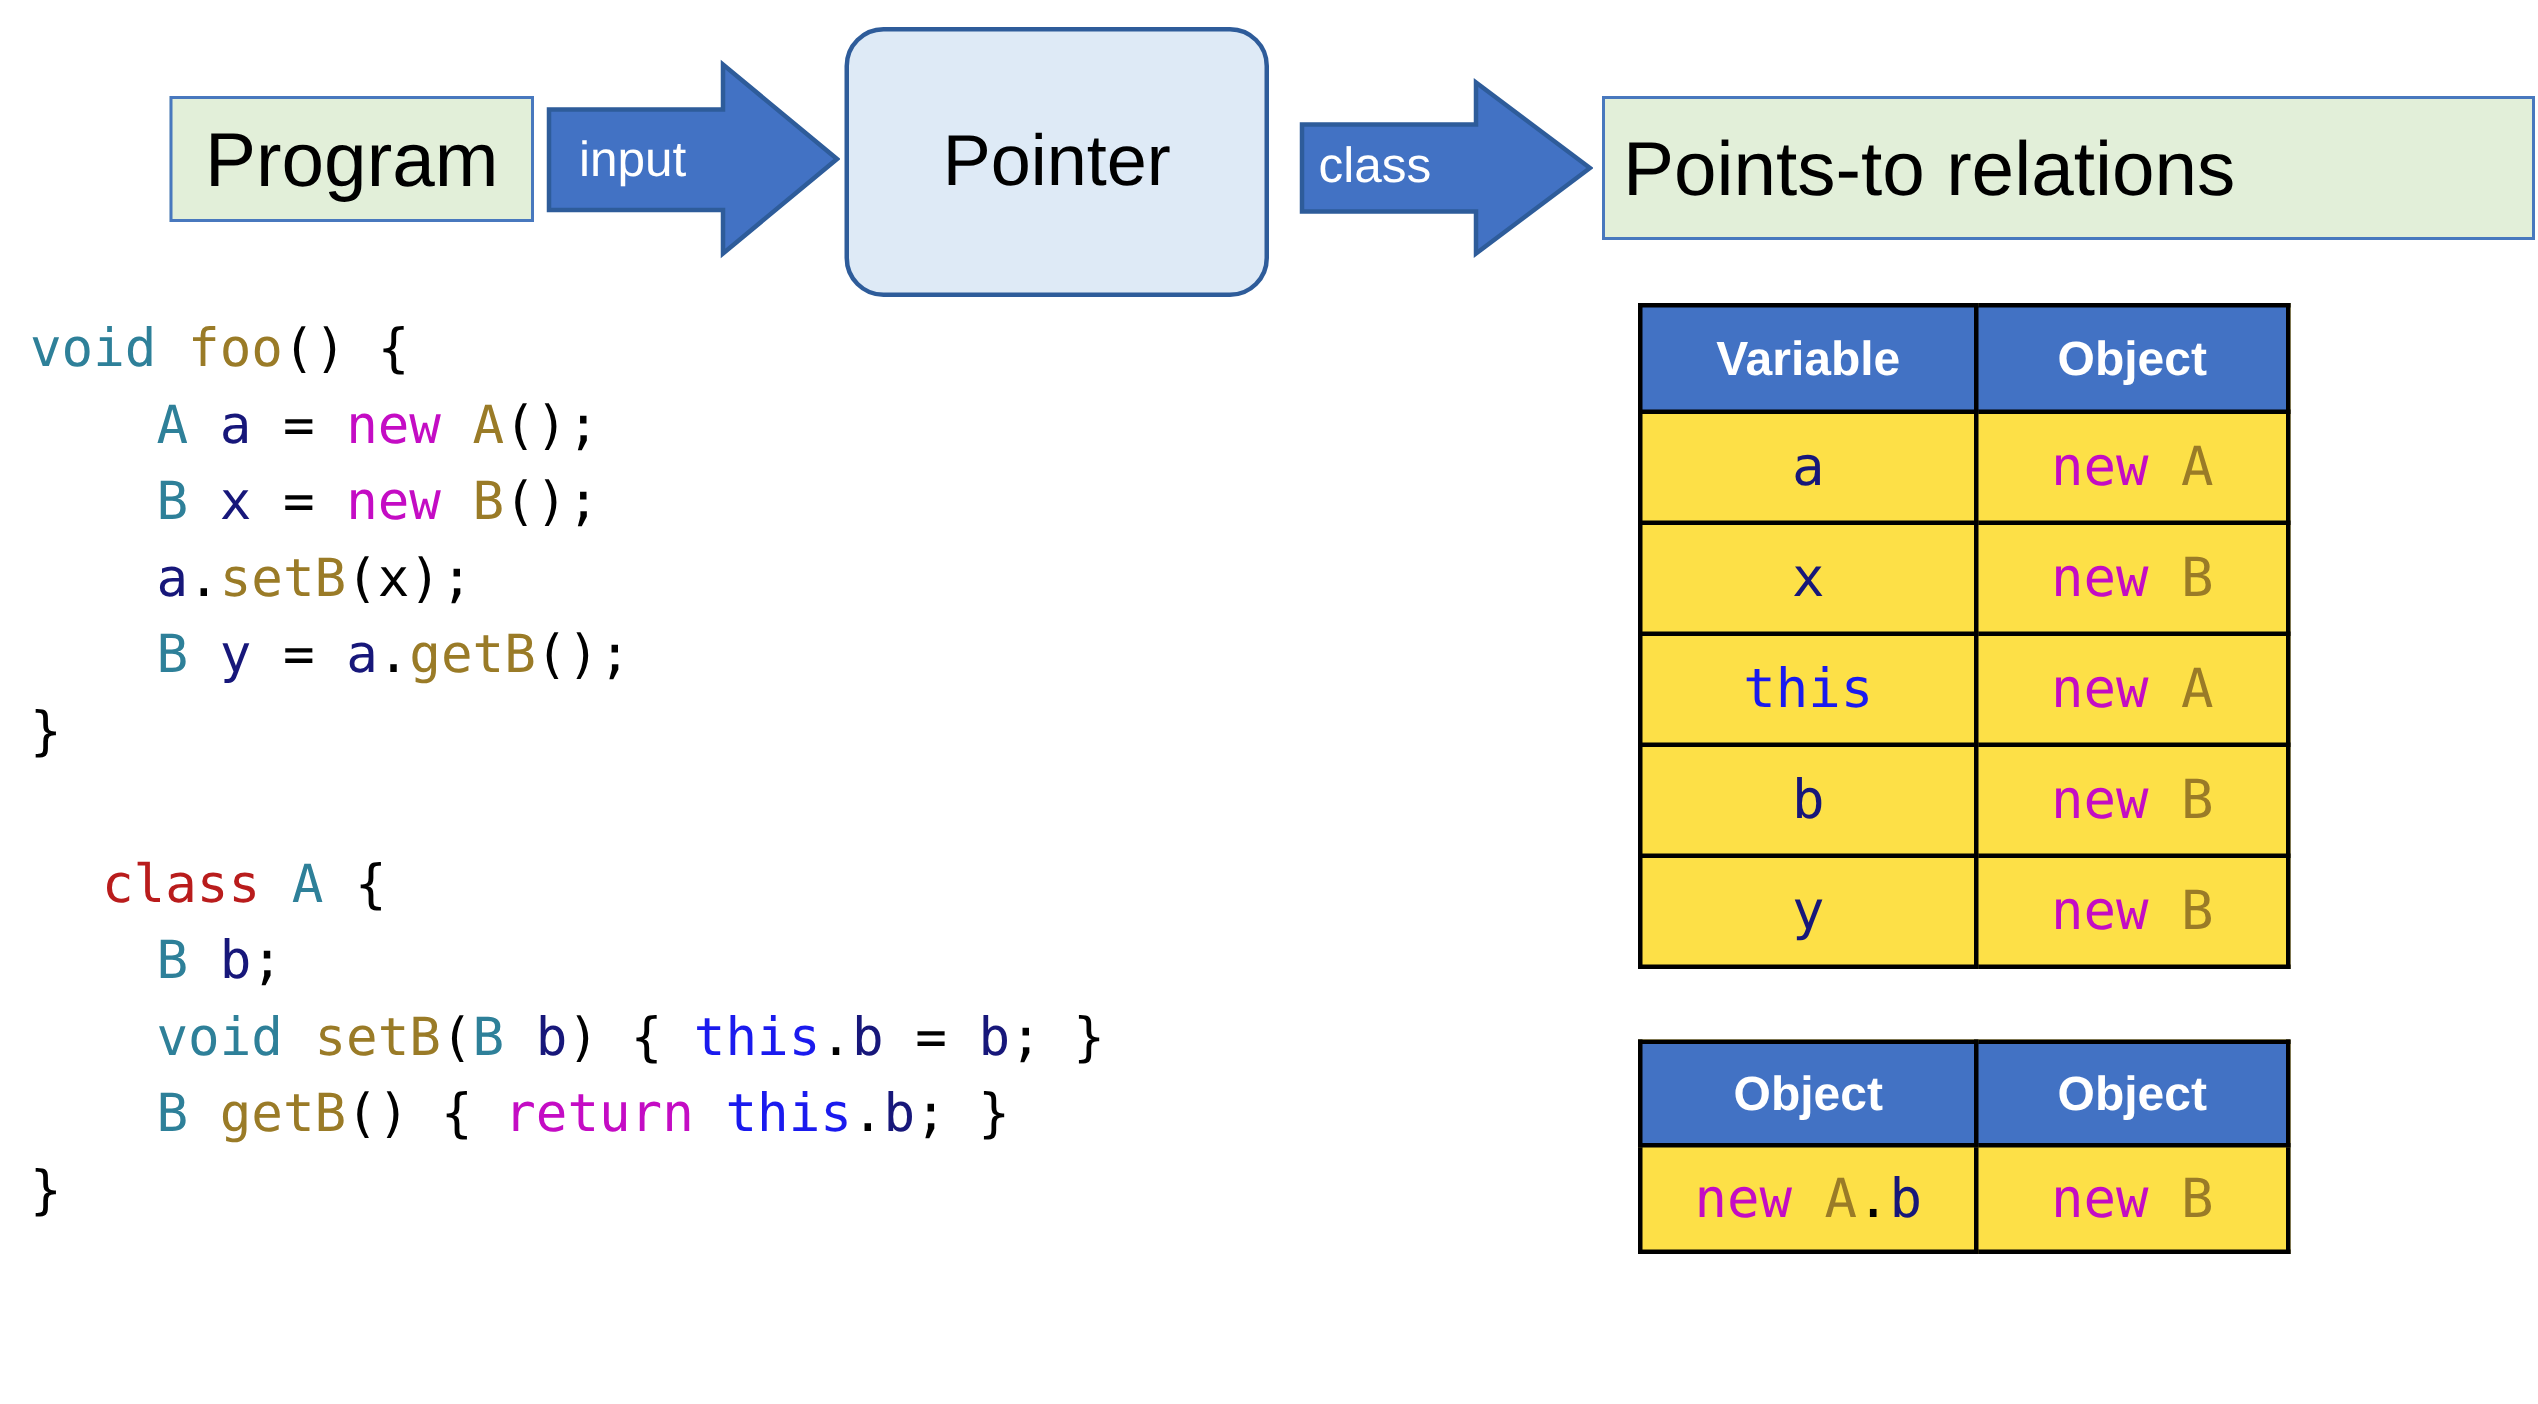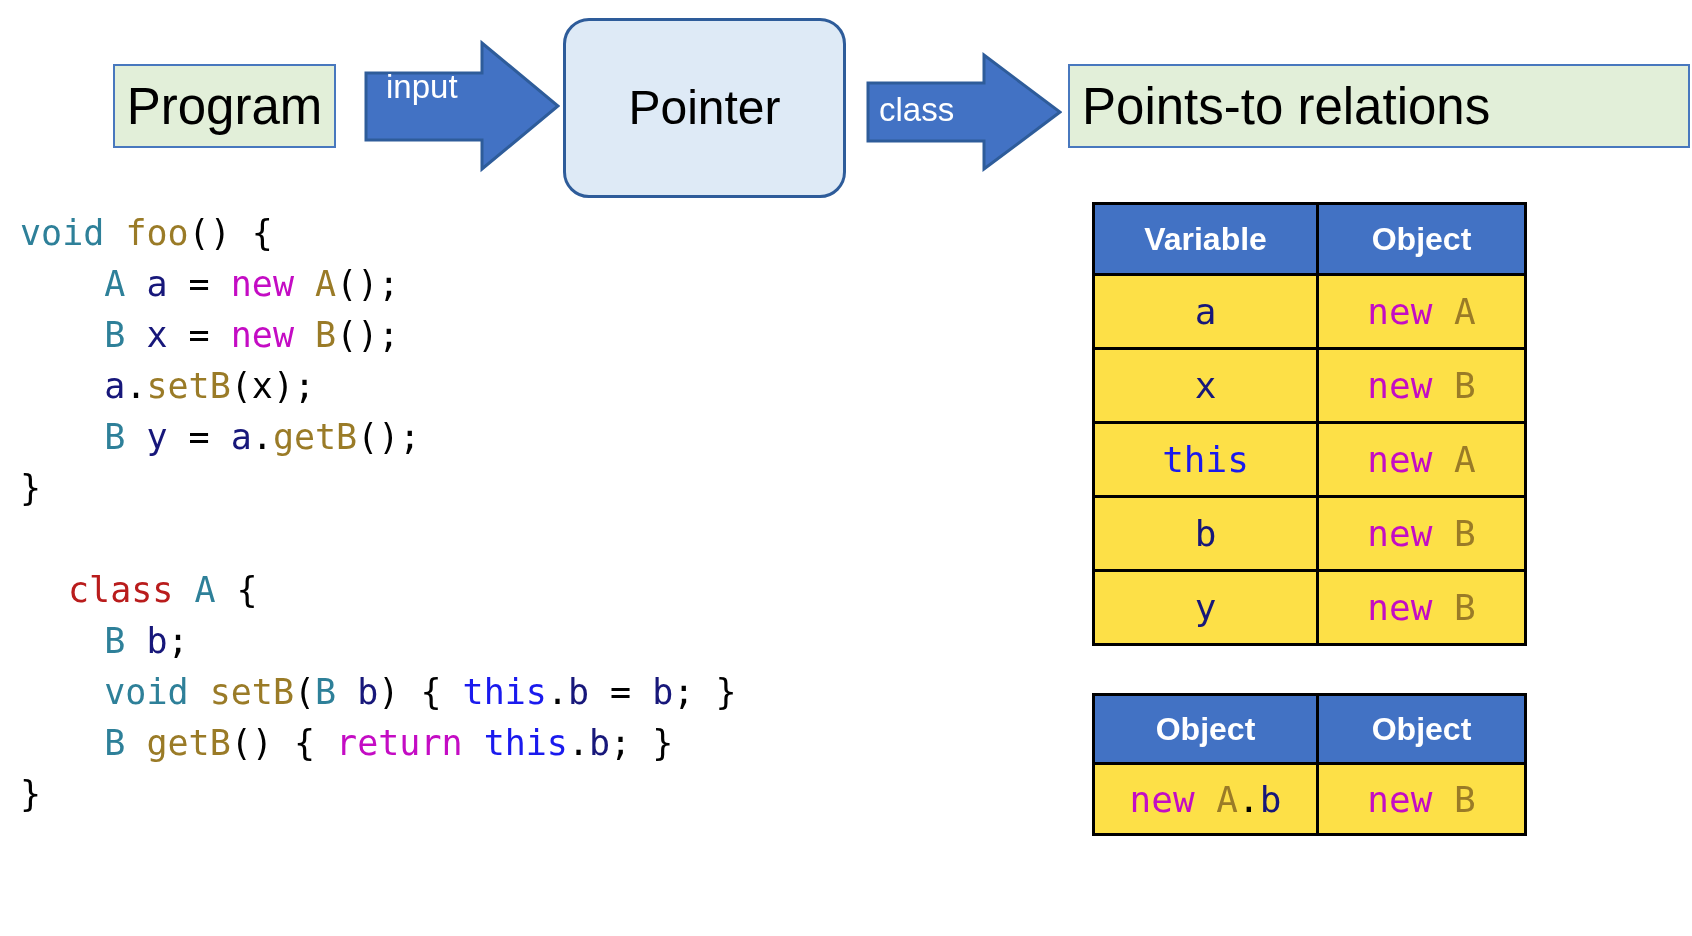--- a/index.html
+++ b/index.html
@@ -24,63 +24,63 @@
     align-items: center;
     justify-content: center;
     box-sizing: border-box;
     color: #000000;
     font-family: "Liberation Sans", sans-serif;
     white-space: nowrap;
   }
 
   #program-box {
     left: 113px; top: 64px;
-    width: 223px; height: 84px;
+    width: 243px; height: 84px;
     background: #E2EFD9;
     border: 2px solid #4878BE;
     font-size: 51px;
     align-items: center;
   }
 
   #pointer-analysis-box {
     left: 563px; top: 18px;
     width: 283px; height: 180px;
     background: #DEEAF6;
     border: 3px solid #2E5C9A;
     border-radius: 26px;
     font-size: 48px;
     line-height: 1.18;
     flex-direction: row;
     text-align: center;
   }
 
   #points-to-box {
     left: 1068px; top: 64px;
-    width: 622px; height: 84px;
+    width: 622px; height: 96px;
     background: #E2EFD9;
     border: 2px solid #4878BE;
     font-size: 51px;
     justify-content: flex-start;
     padding-left: 12px;
     text-align: right;
   }
 
   
   .arrow-wrap { position: absolute; }
   .arrow-label {
     position: absolute;
     color: #ffffff;
     font-size: 33px;
     font-family: "Liberation Sans", sans-serif;
     white-space: nowrap;
     pointer-events: none;
   }
 
   #arrow-input  { left: 364px; top: 39px; width: 196px; height: 135px; }
-  #arrow-input .arrow-label  { left: 22px; top: 29px; text-align: right; }
+  #arrow-input .arrow-label  { left: 22px; top: 48px; text-align: right; }
 
   #arrow-output { left: 866px; top: 52px; width: 196px; height: 120px; }
   #arrow-output .arrow-label { left: 13px; top: 39px; }
 
   
   #code-block {
     position: absolute;
     left: 20px; top: 208px;
     font-family: "DejaVu Sans Mono", "Liberation Mono", monospace;
     font-size: 35px;

